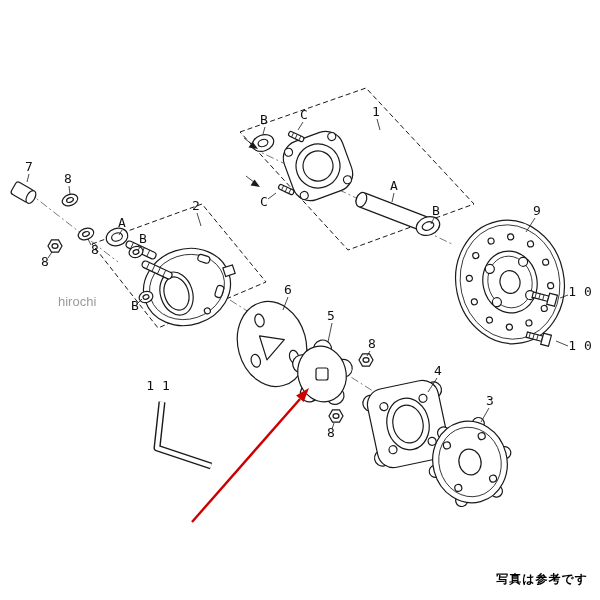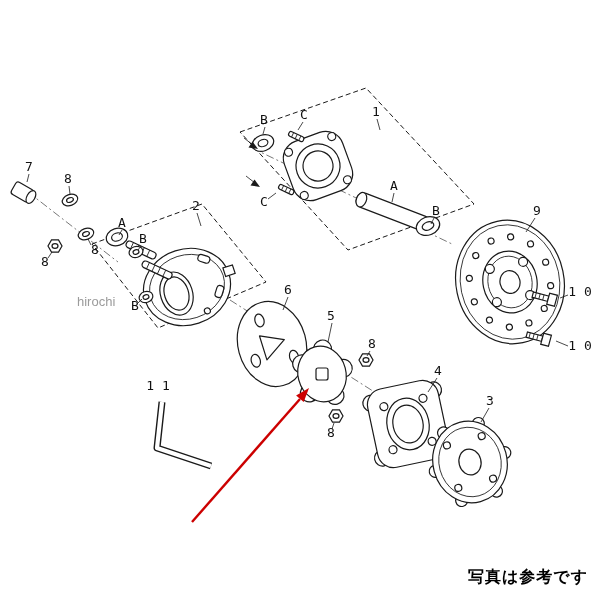--- a/index.html
+++ b/index.html
@@ -13,24 +13,23 @@
   .thin{fill:none;stroke:#1a1a1a;stroke-width:0.8;}
   .dash{fill:none;stroke:#1a1a1a;stroke-width:1;stroke-dasharray:5 3;}
   .axis{fill:none;stroke:#555555;stroke-width:0.8;stroke-dasharray:8 3 2 3;}
   .lbl{font-family:"DejaVu Sans Mono", monospace;font-size:13px;fill:#111111;text-anchor:middle;}
   .solid{fill:#1a1a1a;stroke:none;}
   .red{stroke:#cc0000;stroke-width:2.4;fill:none;}
   .redfill{fill:#cc0000;stroke:none;}
   .watermark{
     position:absolute;left:58px;top:294px;color:#9b9b9b;font-size:13px;
     font-family:"Liberation Sans", sans-serif;
-    margin-left:19px;
   }
   .footer-note{
-    position:absolute;right:12px;bottom:12px;color:#000000;font-size:16px;font-weight:600;
+    position:absolute;right:12px;bottom:12px;color:#000000;font-size:12px;font-weight:600;
     letter-spacing:1px;font-family:"DejaVu Sans", sans-serif;text-align:right;
   }
 </style>
 </head>
 <body>
 
 <div class="canvas">
 <svg width="600" height="600" viewBox="0 0 600 600">
 
   <g>

